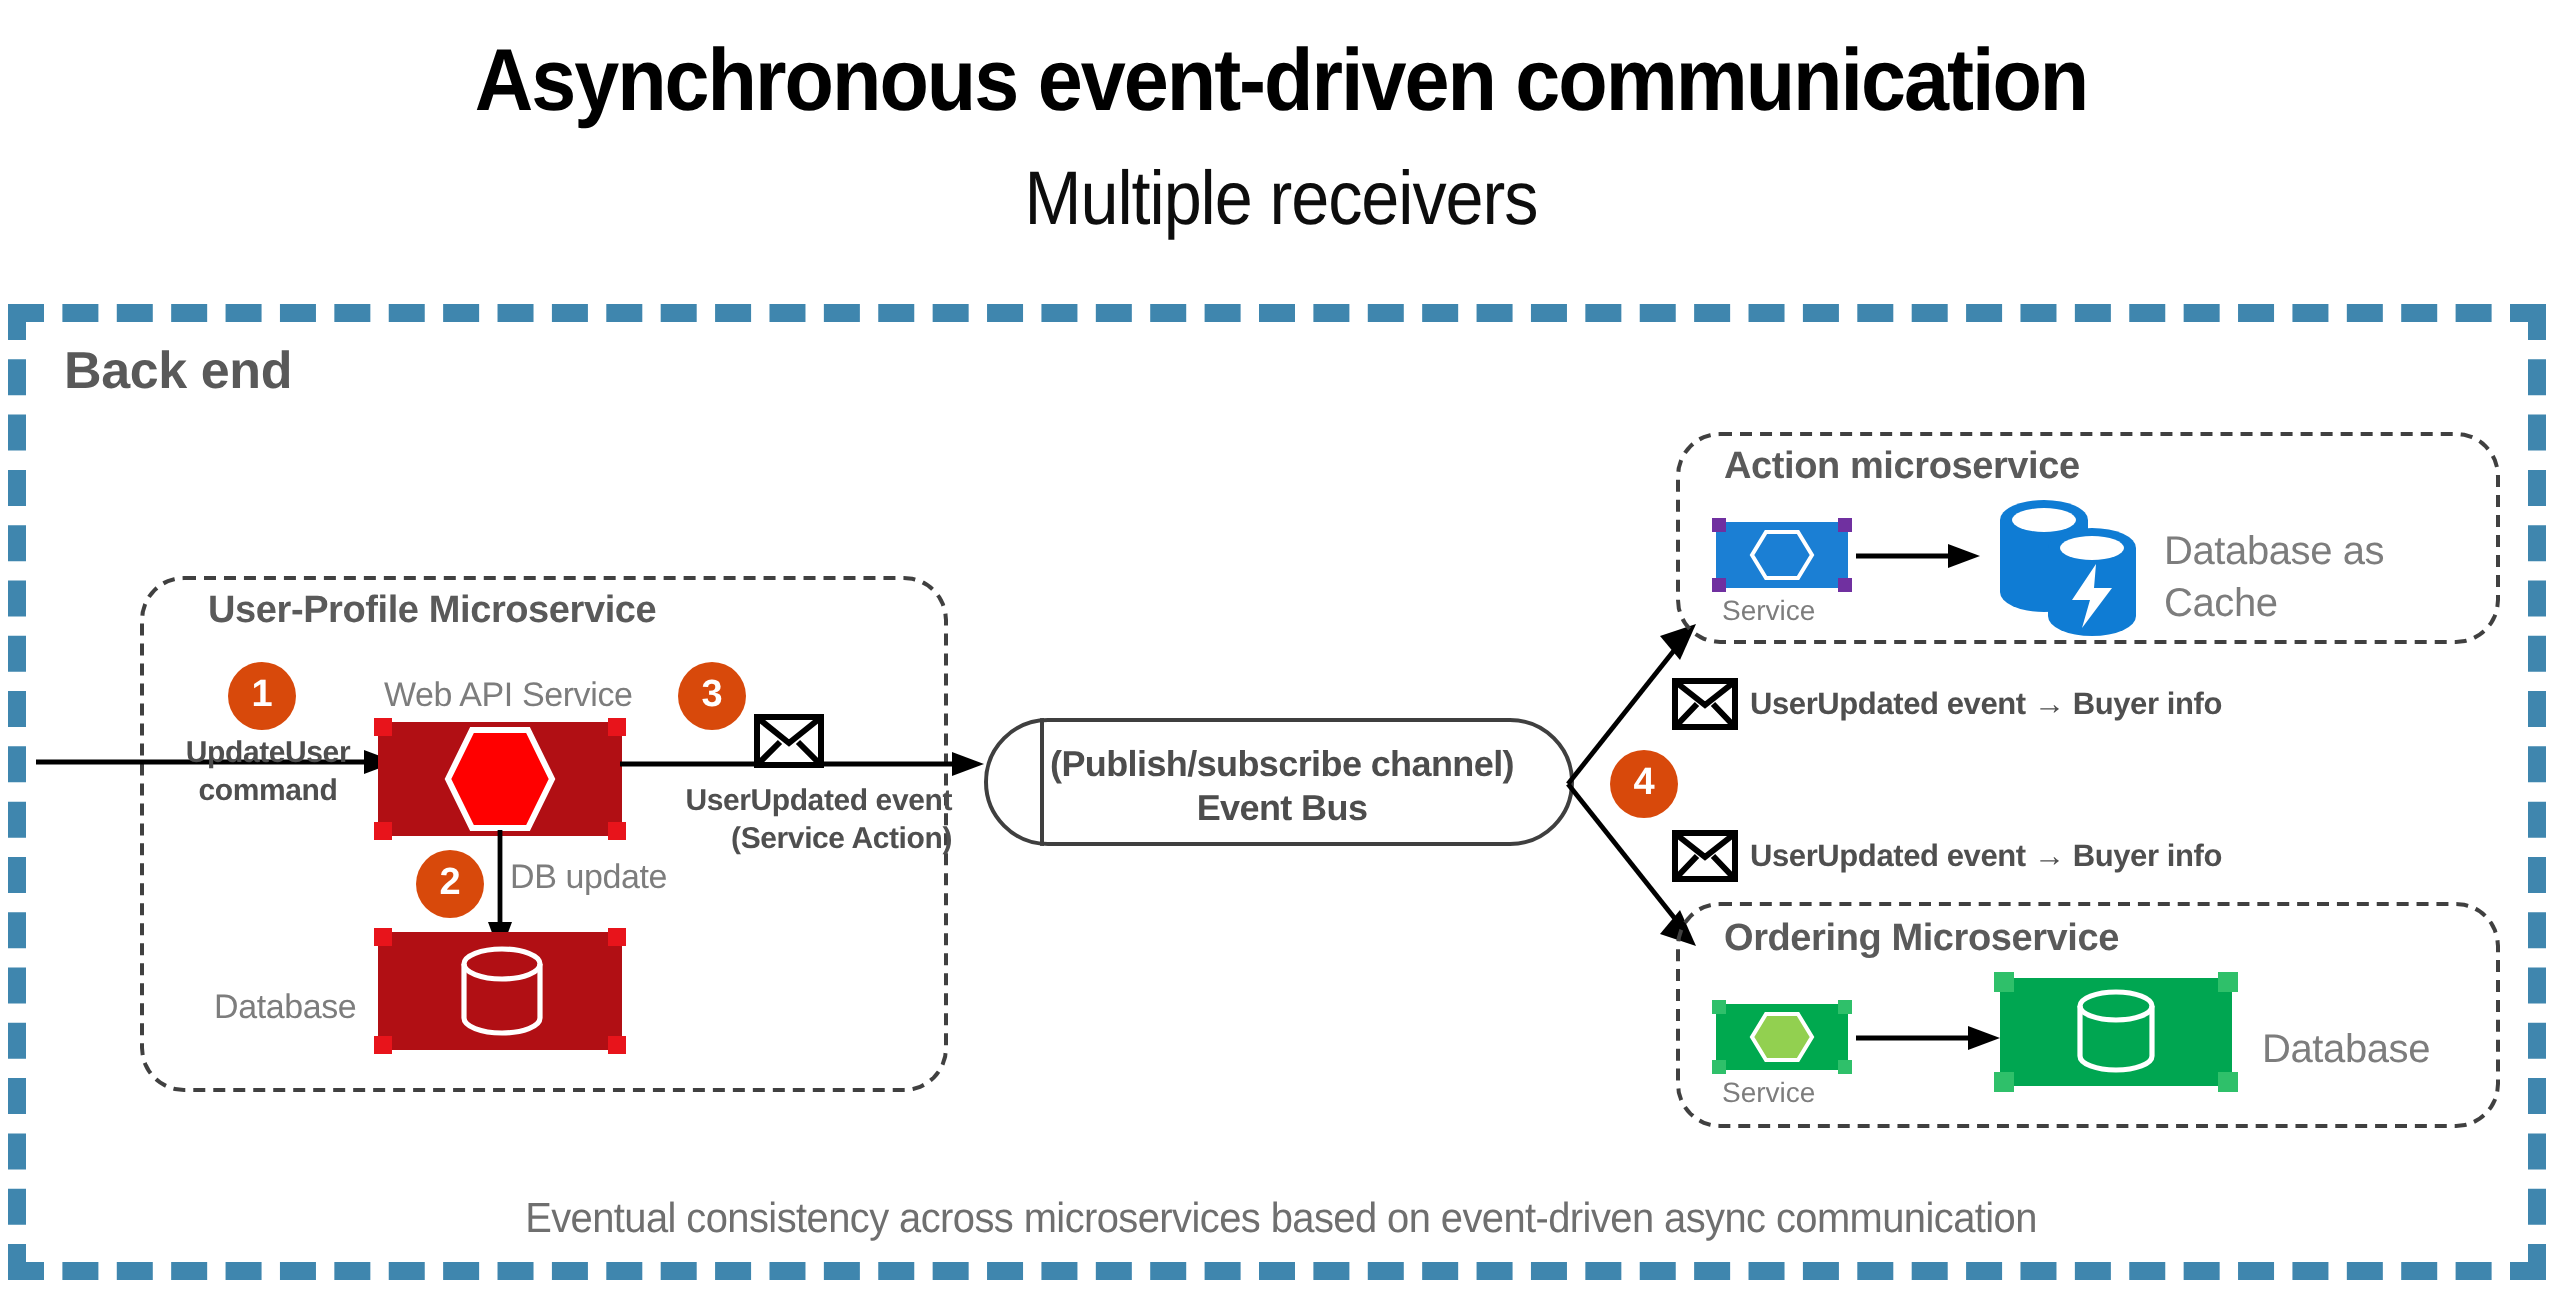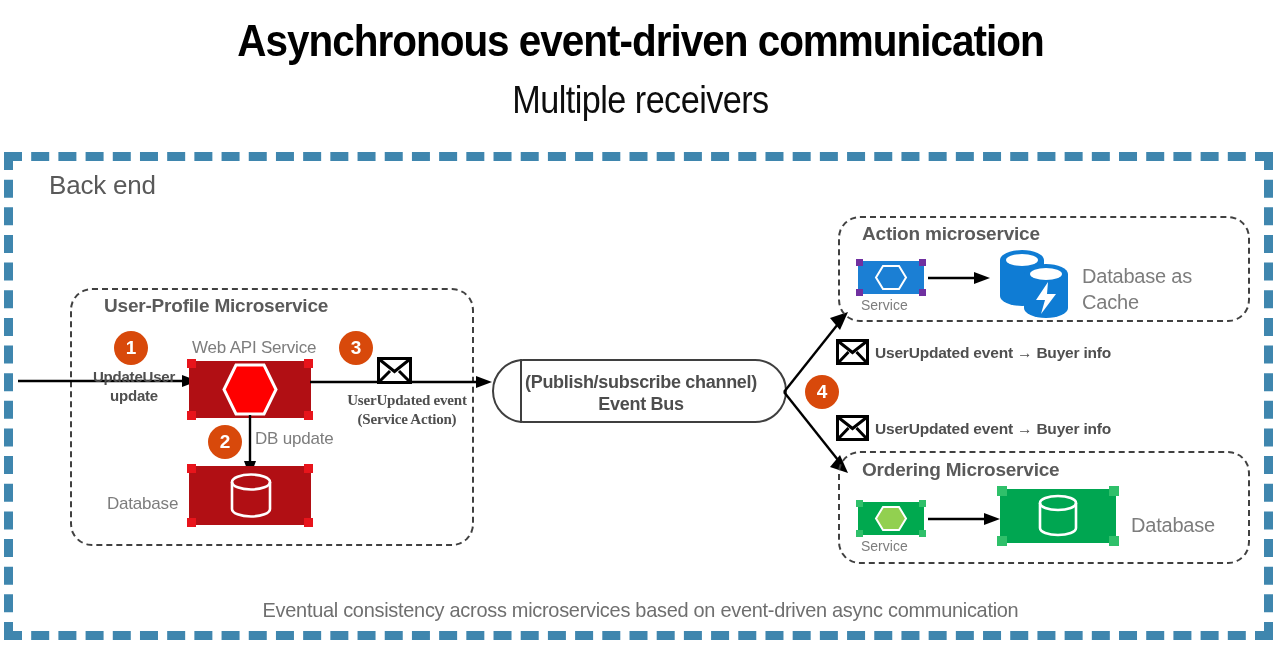--- a/index.html
+++ b/index.html
@@ -23,21 +23,21 @@
     letter-spacing:-0.6px;line-height:44px;
     transform:scaleX(0.9);transform-origin:center top;
   }
 
   
   #backend-frame{
     left:4px;top:152px;width:1269px;height:488px;
     border:9px dashed #3f86ae;box-sizing:border-box;
   }
   #backend-label{
-    left:49px;top:170px;font-size:26px;font-weight:normal;color:#595959;
+    left:32px;top:170px;font-size:26px;font-weight:bold;color:#595959;
     letter-spacing:-0.2px;
   }
 
   
   .group{
     border:2px dashed #404040;border-radius:22px;box-sizing:border-box;
     background:transparent;
   }
   .group-title{font-size:19px;font-weight:bold;color:#5a5a5a;letter-spacing:-0.2px;}
 
@@ -110,21 +110,21 @@
 <div class="abs badge" style="left:339px;top:331px;">3</div>
 
 <div class="abs badge" style="left:208px;top:425px;">2</div>
 
 <svg class="abs" style="left:18px;top:372px;width:180px;height:18px;" viewBox="0 0 180 18">
   <line x1="0" y1="9" x2="167" y2="9" stroke="#000" stroke-width="2.4"></line>
   <polygon points="180,9 164,3 164,15" fill="#000"></polygon>
 </svg>
 <div class="abs lbl-bold" style="left:79px;top:367px;width:110px;text-align:center;">
   <div>UpdateUser</div>
-  <div>update</div>
+  <div>command</div>
 </div>
 
 <div class="abs svc-box svc-red" style="left:189px;top:361px;width:122px;height:57px;">
   <div class="corner red" style="left:-2px;top:-2px;"></div>
   <div class="corner red" style="right:-2px;top:-2px;"></div>
   <div class="corner red" style="left:-2px;bottom:-2px;"></div>
   <div class="corner red" style="right:-2px;bottom:-2px;"></div>
   <svg style="position:absolute;left:33px;top:2px;width:56px;height:53px;" viewBox="0 0 56 53">
     <polygon points="14,2 42,2 54,26.5 42,51 14,51 2,26.5" fill="#ff0000" stroke="#ffffff" stroke-width="3"></polygon>
   </svg>
@@ -152,21 +152,21 @@
   <line x1="0" y1="8" x2="169" y2="8" stroke="#000" stroke-width="2.4"></line>
   <polygon points="182,8 166,2 166,14" fill="#000"></polygon>
 </svg>
 <div class="abs envelope" style="left:377px;top:357px;">
   <svg width="35" height="27" viewBox="0 0 35 27">
     <rect x="1.5" y="1.5" width="32" height="24" fill="#fff" stroke="#000" stroke-width="3"></rect>
     <path d="M2.5,2.5 L17.5,14.5 L32.5,2.5" fill="none" stroke="#000" stroke-width="3"></path>
     <path d="M2.5,24.5 L13,14 M32.5,24.5 L22,14" fill="none" stroke="#000" stroke-width="3"></path>
   </svg>
 </div>
-<div class="abs lbl-bold" style="left:328px;top:391px;width:158px;text-align:center;font-family:Liberation Serif, serif;">
+<div class="abs lbl-bold" style="left:318px;top:391px;width:158px;text-align:right;">
   <div>UserUpdated event</div>
   <div>(Service Action)</div>
 </div>
 
 <div class="abs" id="eventbus"></div>
 <div class="abs" id="eventbus-cap"></div>
 <div class="abs" id="eventbus-text">
   <div>(Publish/subscribe channel)</div>
   <div>Event Bus</div>
 </div>

